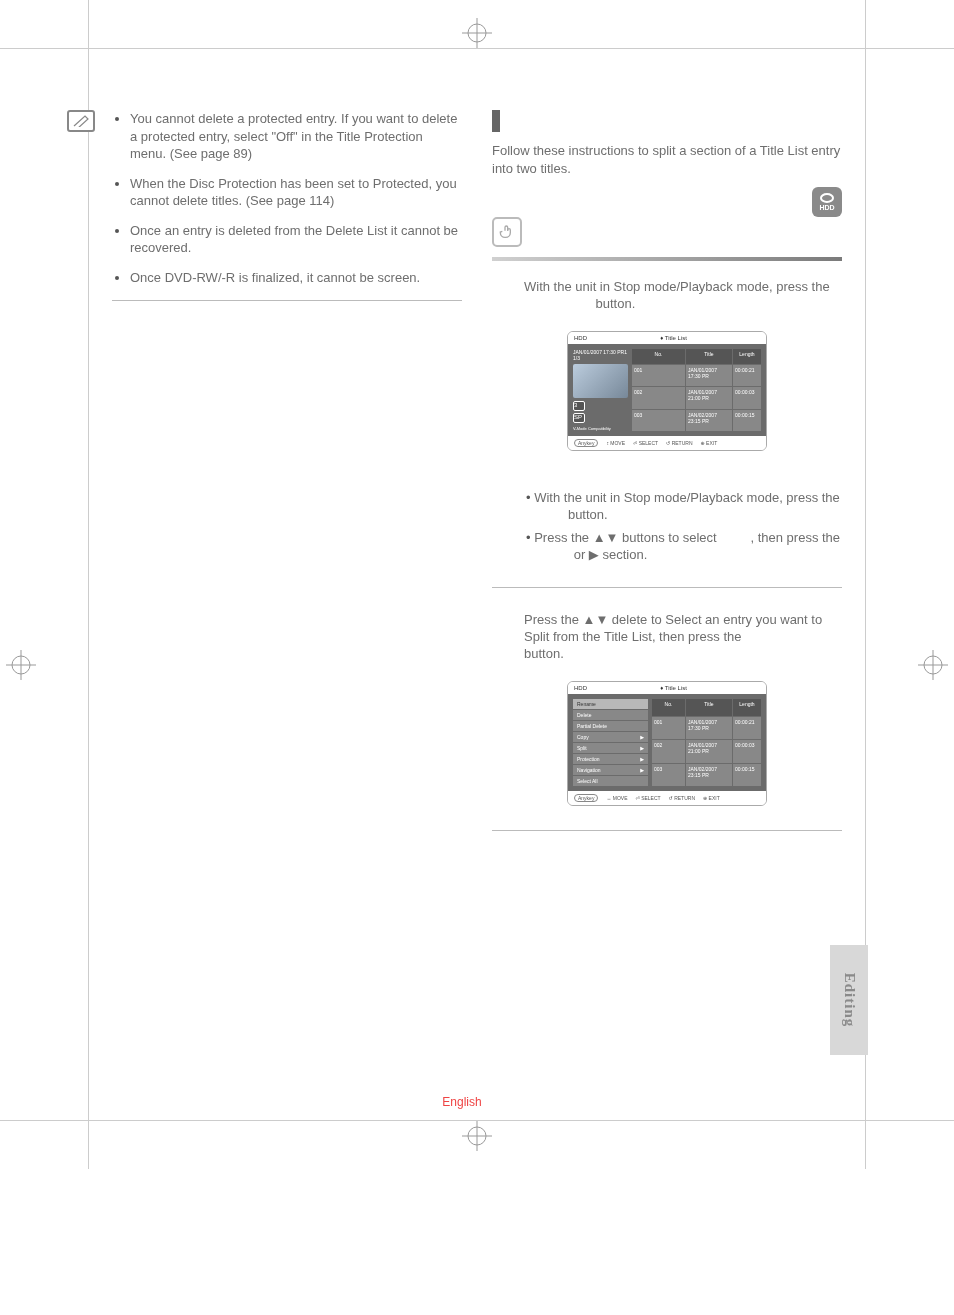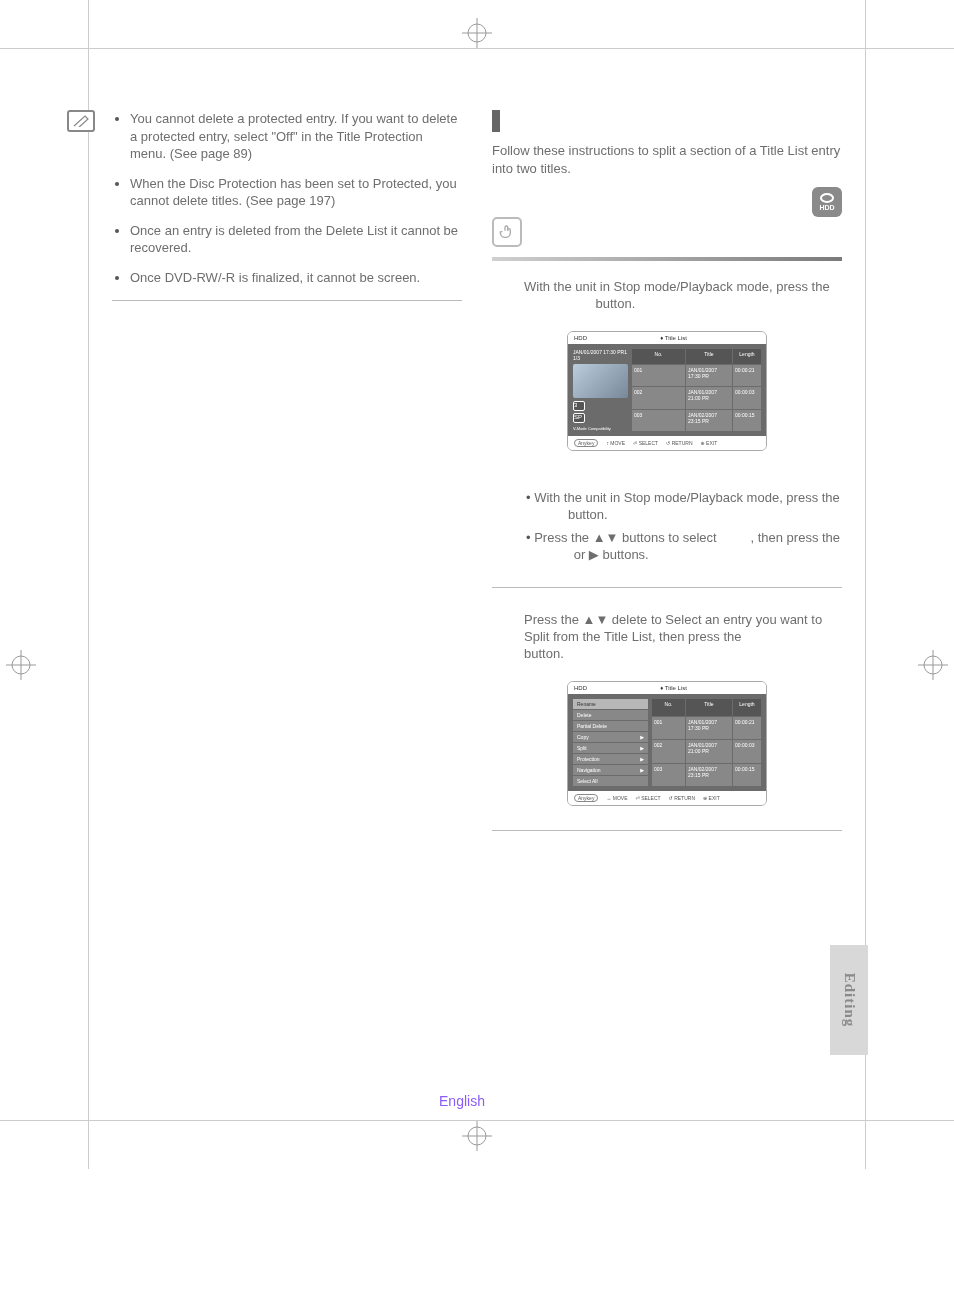--- a/index.html
+++ b/index.html
@@ -147,21 +147,21 @@
     position:absolute; left:50%; top:50%;
     transform: translate(-50%,-50%) rotate(90deg);
     font-weight:bold; color:#8a8a8a; letter-spacing:1px; font-size:15px;
     font-family: Georgia, 'Times New Roman', serif;
   }
 
   .footer {
     position:absolute; bottom:60px; left:0; width:100%;
     text-align:center;
   }
-  .footer .lang { font-size:14px; color:#8b5cf6;}
+  .footer .lang { font-size:12px; color:#ef4444;}
   .footer .pg { font-weight:bold; color:#fff; margin-left:4px;}
 </style>
 </head>
 <body>
 
 <div class="page">
 
   <svg class="crop top" width="30" height="30">
     <circle cx="15" cy="15" r="9" fill="none" stroke="#999"></circle>
       <line x1="15" y1="0" x2="15" y2="30" stroke="#999"></line>
@@ -190,21 +190,21 @@
   <div class="content">
 
     <div class="col">
       <div class="note-icon">
         <svg width="16" height="12" viewBox="0 0 16 12">
             <path d="M1 11 L12 1 L15 4 L4 14" fill="none" stroke="#888" stroke-width="1.2"></path>
           </svg>
       </div>
       <ul class="note">
         <li>You cannot delete a protected entry. If you want to delete a protected entry, select "Off" in the Title Protection menu. (See page 89)</li>
-        <li>When the Disc Protection has been set to Protected, you cannot delete titles. (See page 197)</li>
+        <li>When the Disc Protection has been set to Protected, you cannot delete titles. (See page 114)</li>
         <li>Once an entry is deleted from the Delete List it cannot be recovered.</li>
         <li>Once DVD-RW/-R is finalized, it cannot be screen.</li>
       </ul>
       <hr class="sep">
     </div>
 
     <div class="col">
 
       <div class="heading-bar">
         <span class="mark"></span>
@@ -282,21 +282,21 @@
         <p class="bullet-line">
           <span>With the unit in Stop mode/Playback mode, press the</span>
           <span class="kw">MENU</span>
           <span>button.</span>
         </p>
         <p class="bullet-line">
           <span>Press the ▲▼ buttons to select</span>
           <span class="kw">Title</span>
           <span>, then press the</span>
           <span class="kw">ENTER</span>
-          <span>or ▶ buttons.</span>
+          <span>or ▶ section.</span>
         </p>
       </div>
 
       <hr class="full">
 
       <div class="step-block">
         <span class="step-num">2</span>
         <p>
           <span>Press the ▲▼ delete to Select an entry you want to Split from the Title List, then press the</span>
           <span class="kw">ANYKEY</span>

